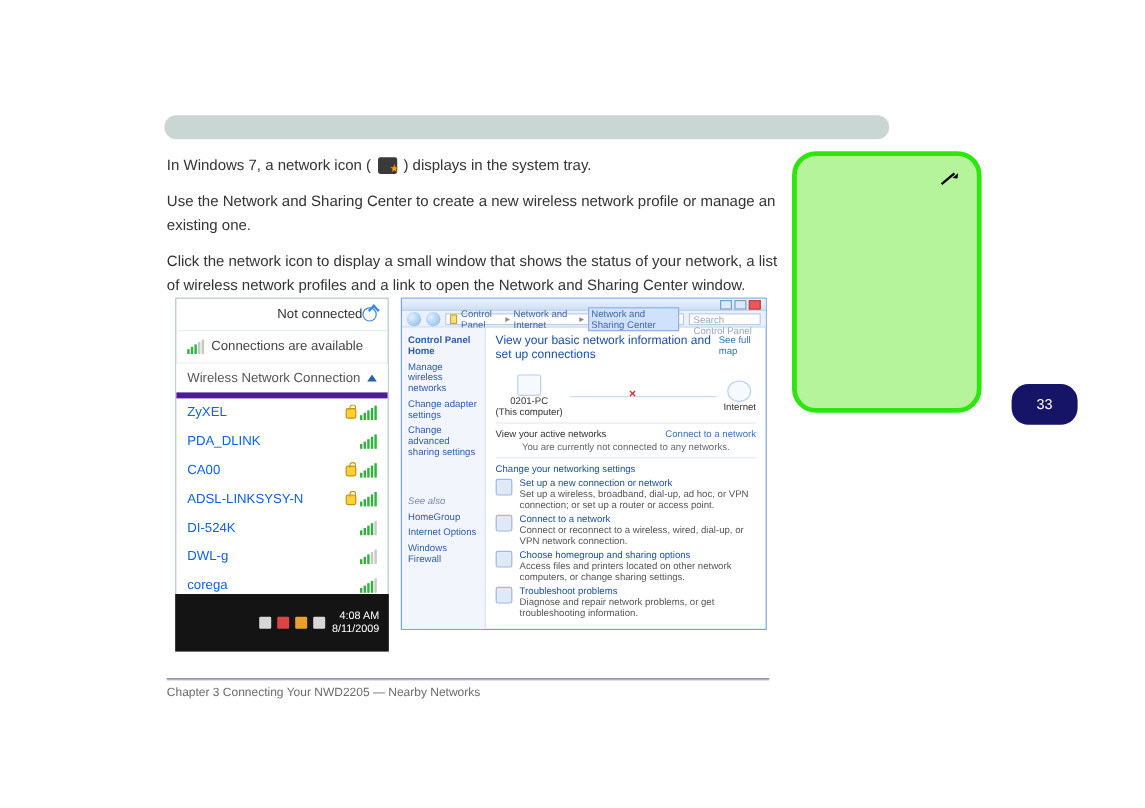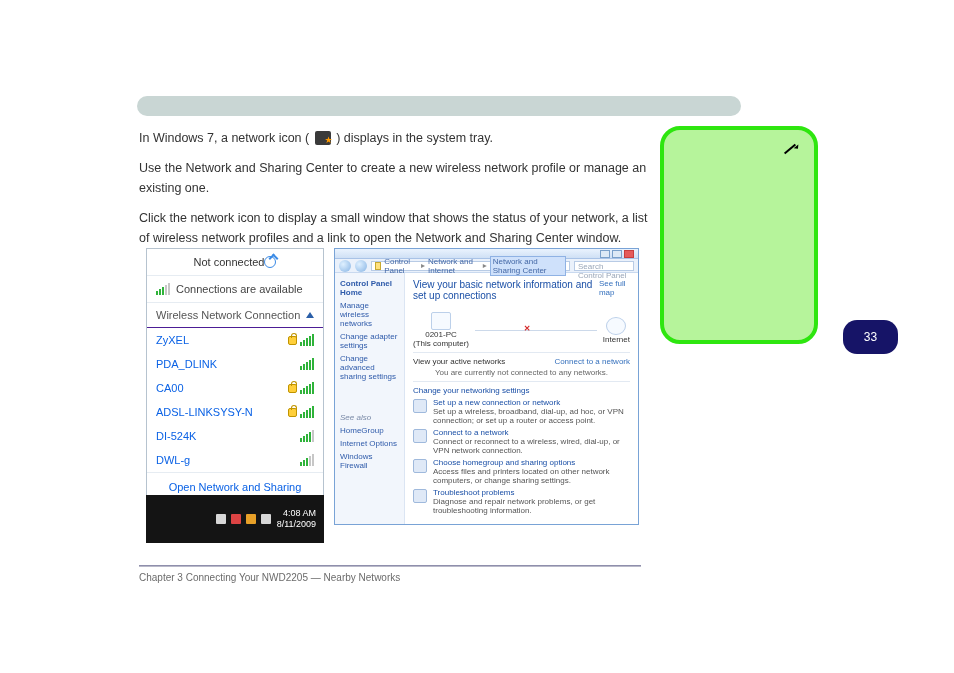--- a/index.html
+++ b/index.html
@@ -18,29 +18,29 @@
 .note{position:absolute;left:660px;top:126px;width:158px;height:218px;border:4px solid #2ee60f;background:#b6f49b;border-radius:20px;padding:12px 12px;overflow:hidden}
 .note .pen{position:absolute;right:10px;top:8px;width:22px;height:22px;border-radius:50%;background:transparent;display:flex;align-items:center;justify-content:center}
 .note .pen::before{content:"";width:14px;height:2px;background:#000;transform:rotate(-40deg);display:block;position:relative;box-shadow:0 0 0 0}
 .note .pen::after{content:"";width:0;height:0;border-left:3px solid transparent;border-right:3px solid transparent;border-top:3px solid #000;transform:rotate(-40deg);position:relative;left:-3px;top:-2px}
 .pg-badge{position:absolute;left:843px;top:320px;width:55px;height:34px;border-radius:14px;background:#161467;color:#fff;font-size:12px;display:flex;align-items:center;justify-content:center}
 .footrule{position:absolute;left:139px;top:565px;width:502px;height:2px;background:#b9b9c9;border-top:1px solid #8f8fac}
 .footer{position:absolute;left:139px;top:572px;width:648px;font-size:10px;color:#6b6b6b}
 
 
 .popup{position:absolute;left:146px;top:248px;width:178px;border:1px solid #b6c3cf;background:#fff;font-size:11px}
-.popup .top{padding:7px 9px;display:flex;align-items:center;justify-content:center;border-bottom:1px solid #e6ecf2}
+.popup .top{padding:7px 9px;display:flex;align-items:center;justify-content:flex-end;border-bottom:1px solid #e6ecf2}
 .refresh{width:12px;height:12px;border:1px solid #3b8be6;border-radius:50%;position:relative}
 .refresh::after{content:"";position:absolute;width:5px;height:5px;border-top:2px solid #3b8be6;border-right:2px solid #3b8be6;top:-2px;right:-2px;transform:rotate(-45deg)}
 .avail{display:flex;align-items:center;gap:6px;padding:7px 9px;color:#444;border-bottom:1px solid #e6ecf2}
 .sigico{display:inline-flex;align-items:flex-end;gap:1px}
 .sigico span{display:inline-block;width:2px;background:#2fb33a}
 .sigico span:nth-child(1){height:4px}.sigico span:nth-child(2){height:6px}.sigico span:nth-child(3){height:8px}.sigico span:nth-child(4){height:10px}.sigico span:nth-child(5){height:12px}
 .sigico.warn span:nth-child(4),.sigico.warn span:nth-child(5){background:#c7c7c7}
-.sechdr{display:flex;justify-content:space-between;align-items:center;padding:6px 9px;color:#555;background:#fff;border-bottom:1px solid #4c1d95}
+.sechdr{display:flex;justify-content:space-between;align-items:center;padding:6px 9px;color:#555;background:#fff;border-bottom:5px solid #4c1d95}
 .chev{width:0;height:0;border-left:4px solid transparent;border-right:4px solid transparent;border-bottom:6px solid #2b5fa8}
 .nlist .row{display:flex;justify-content:space-between;align-items:center;padding:6px 9px;color:var(--link)}
 .lockbars{display:inline-flex;align-items:center;gap:3px}
 .lock{width:9px;height:9px;border:1px solid #c09400;background:#ffcf3a;border-radius:2px;position:relative}
 .lock::before{content:"";position:absolute;top:-4px;left:2px;width:4px;height:4px;border:1px solid #c09400;border-bottom:none;border-radius:3px 3px 0 0}
 .openlnk{display:block;text-align:center;color:var(--link);padding:8px;border-top:1px solid #e6ecf2}
 
 
 .tray{position:absolute;left:146px;top:495px;width:178px;height:48px;background:#141414;color:#fff;display:flex;align-items:center;justify-content:flex-end;gap:6px;padding:0 8px;font-size:9px}
 .tray .icons{display:flex;gap:5px;align-items:center}
@@ -184,20 +184,32 @@
           <span class="lockbars">
             <span class="sigico">
               <span></span>
               <span></span>
               <span></span>
               <span style="background: rgb(199, 199, 199);"></span>
               <span style="background: rgb(199, 199, 199);"></span>
             </span>
           </span>
         </div>
+        <div class="row">
+          <span>corega</span>
+          <span class="lockbars">
+            <span class="sigico">
+              <span></span>
+              <span></span>
+              <span></span>
+              <span></span>
+              <span style="background: rgb(199, 199, 199);"></span>
+            </span>
+          </span>
+        </div>
       </div>
   <a class="openlnk">Open Network and Sharing Center</a>
 </div>
 
 <div class="tray">
   <div class="icons">
     <span class="ti"></span>
     <span class="ti" style="background:#d44"></span>
     <span class="ti" style="background:#e7a028"></span>
     <span class="ti"></span>

